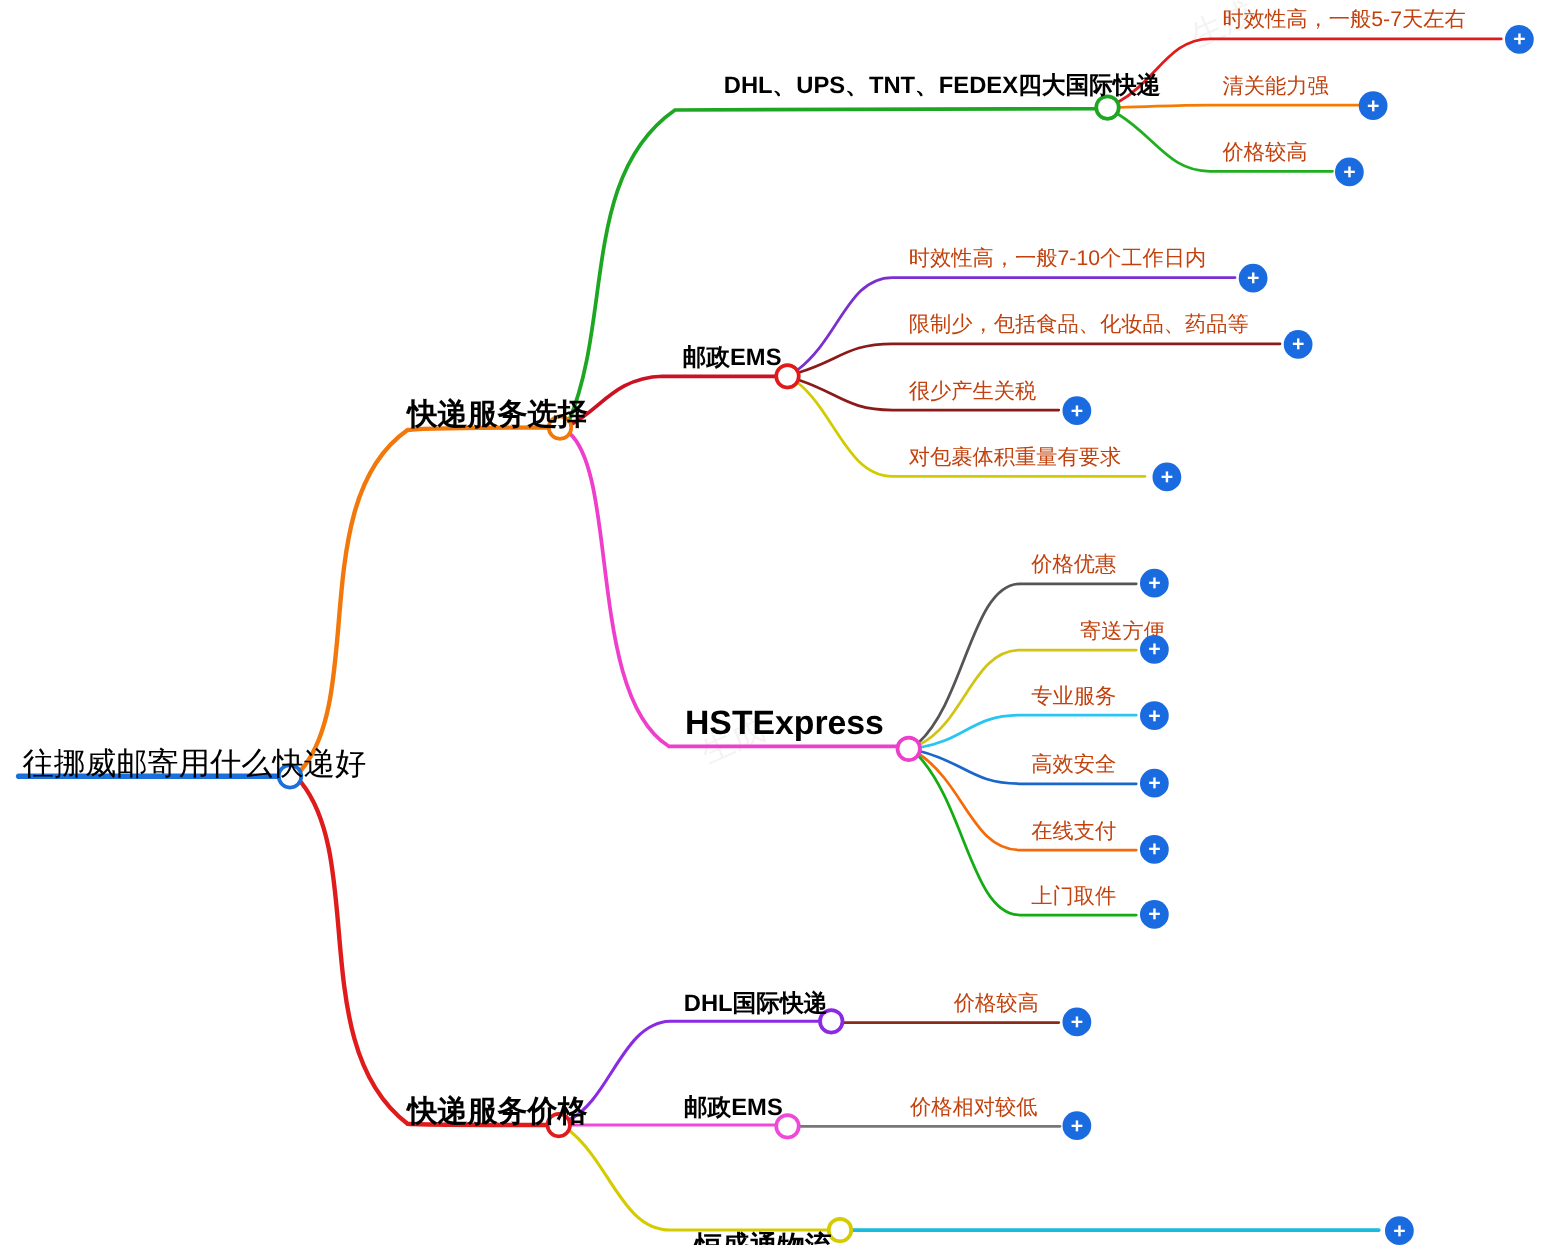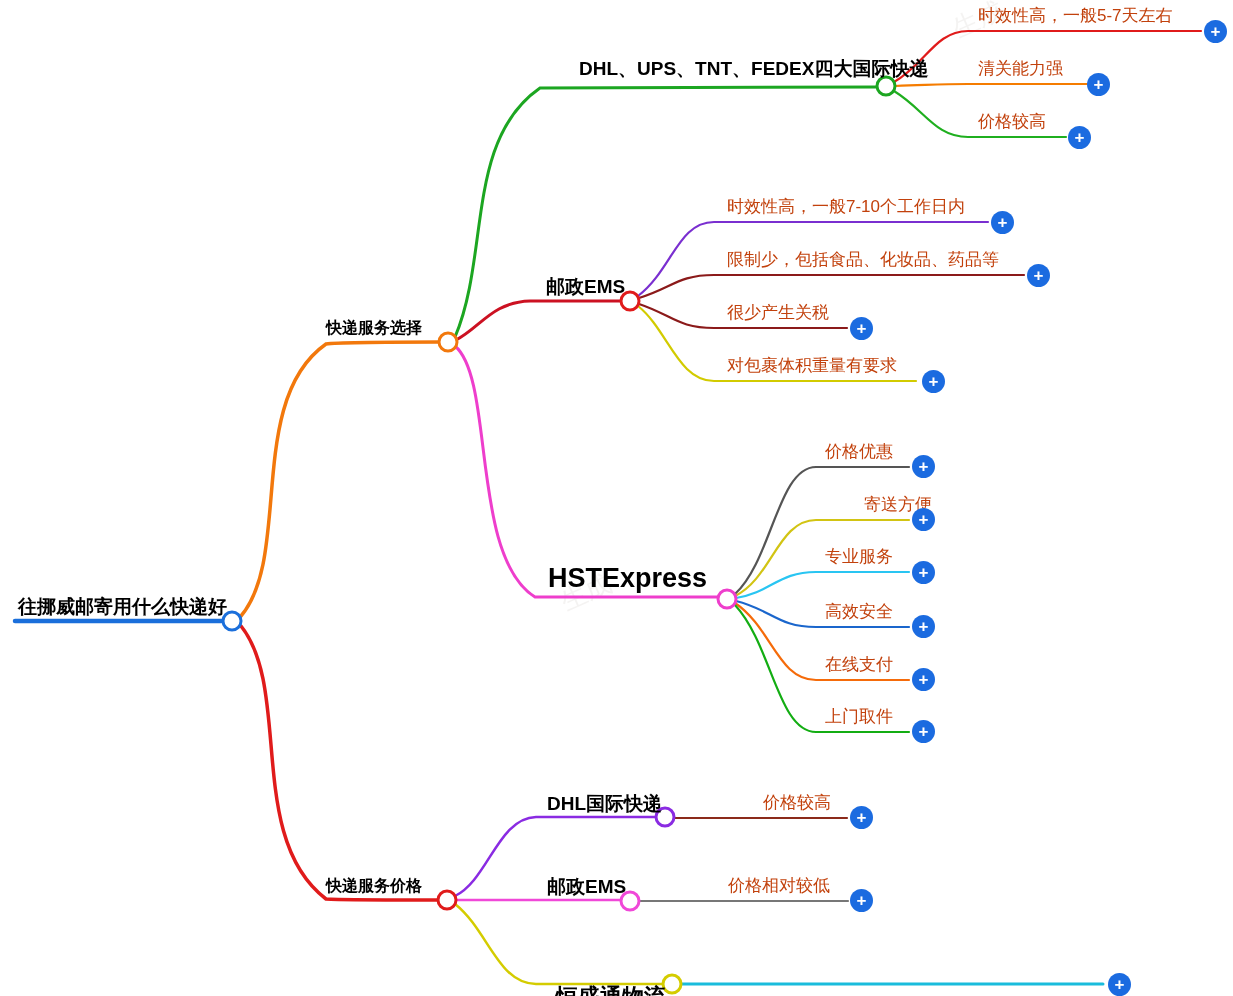--- a/index.html
+++ b/index.html
@@ -3,22 +3,22 @@
 <meta charset="utf-8">
 <style>
   html,body { margin:0; padding:0; background:#ffffff; }
   #stage {
     position:relative; width:1233px; height:996px; overflow:hidden;
     background:#ffffff;
     font-family:"Liberation Sans","DejaVu Sans",sans-serif;
   }
   svg.canvas { position:absolute; left:0; top:0; }
   .label { position:absolute; white-space:nowrap; color:#000; line-height:1.2; }
-  .root-label   { font-size:19px; font-weight:bold; }
-  .branch-label { font-size:16px; font-weight:bold; }
+  .root-label   { font-size:25px; font-weight:normal; }
+  .branch-label { font-size:24px; font-weight:bold; }
   .child-label  { font-size:19px; font-weight:bold; }
   .big-label    { font-size:27px; font-weight:bold; }
   .mid-label    { font-size:22px; font-weight:bold;margin-top:34px; }
   .leaf-label   { font-size:17px; color:#c2410c; font-weight:normal; }
   .plus {
     position:absolute; width:23px; height:23px; border-radius:50%;
     background:#1b6be0; color:#ffffff; display:flex; align-items:center;
     justify-content:center; font-size:17px; font-weight:bold; cursor:pointer;
     user-select:none;
   }

